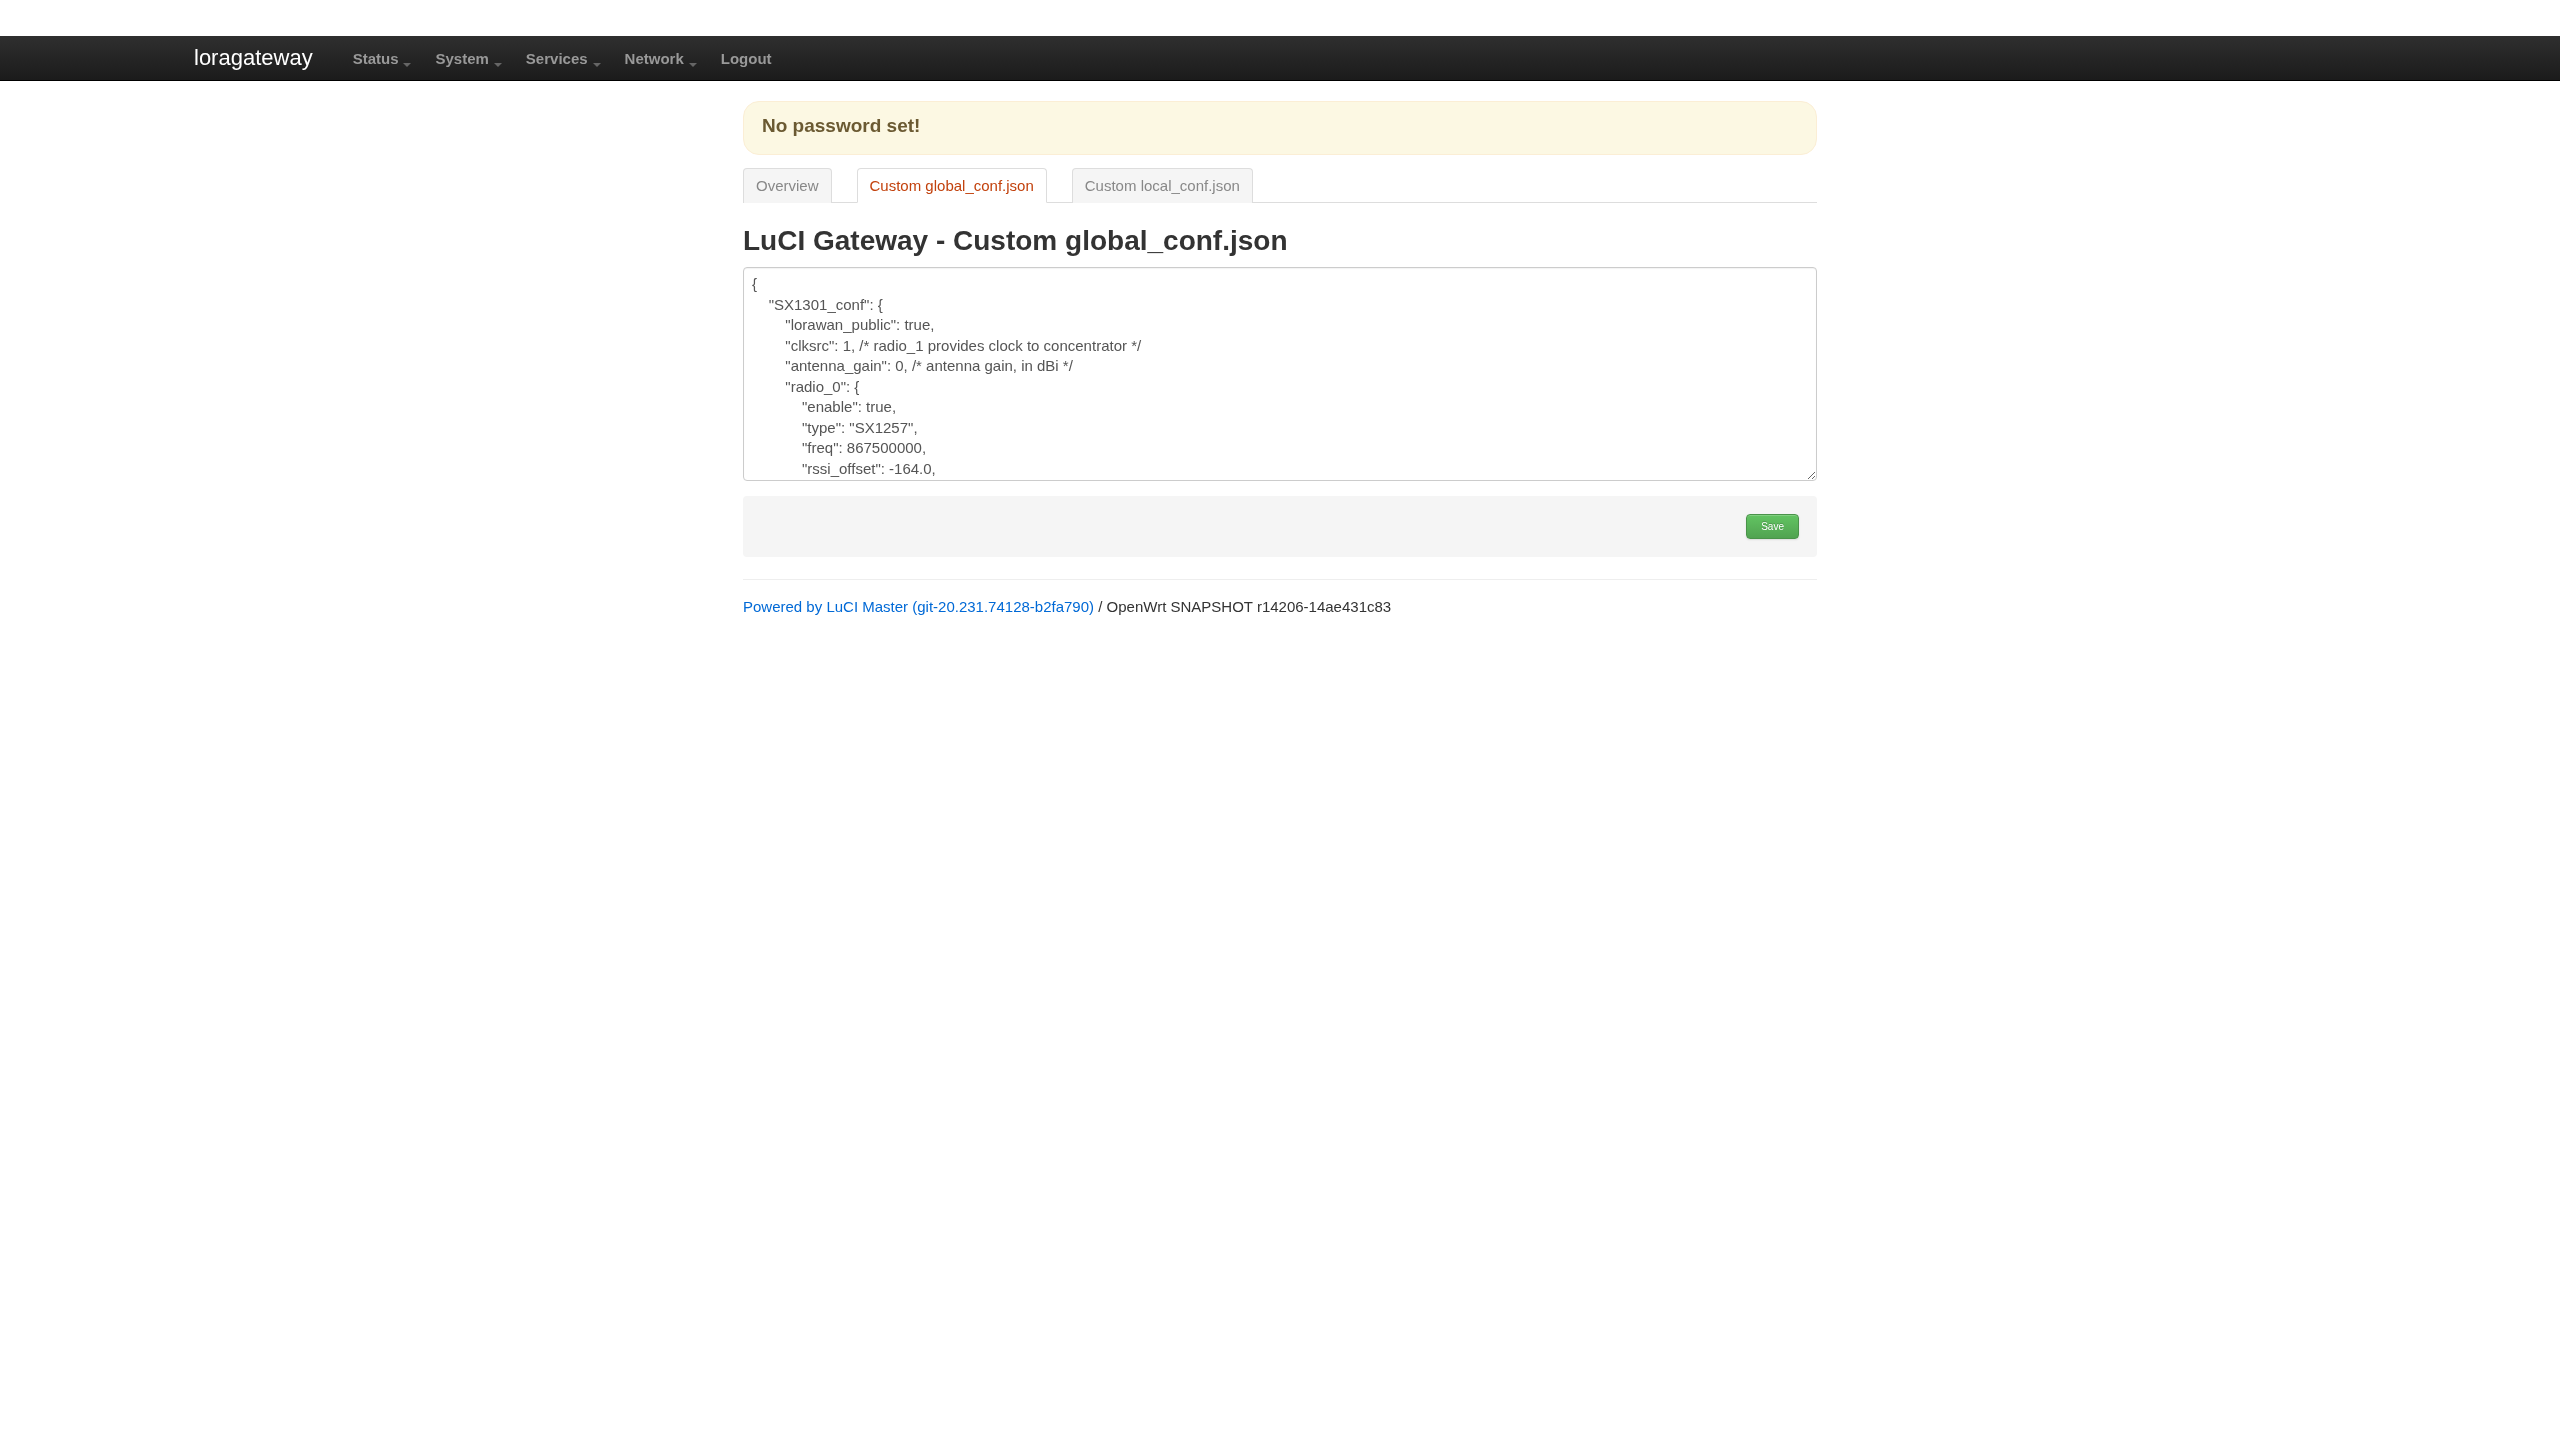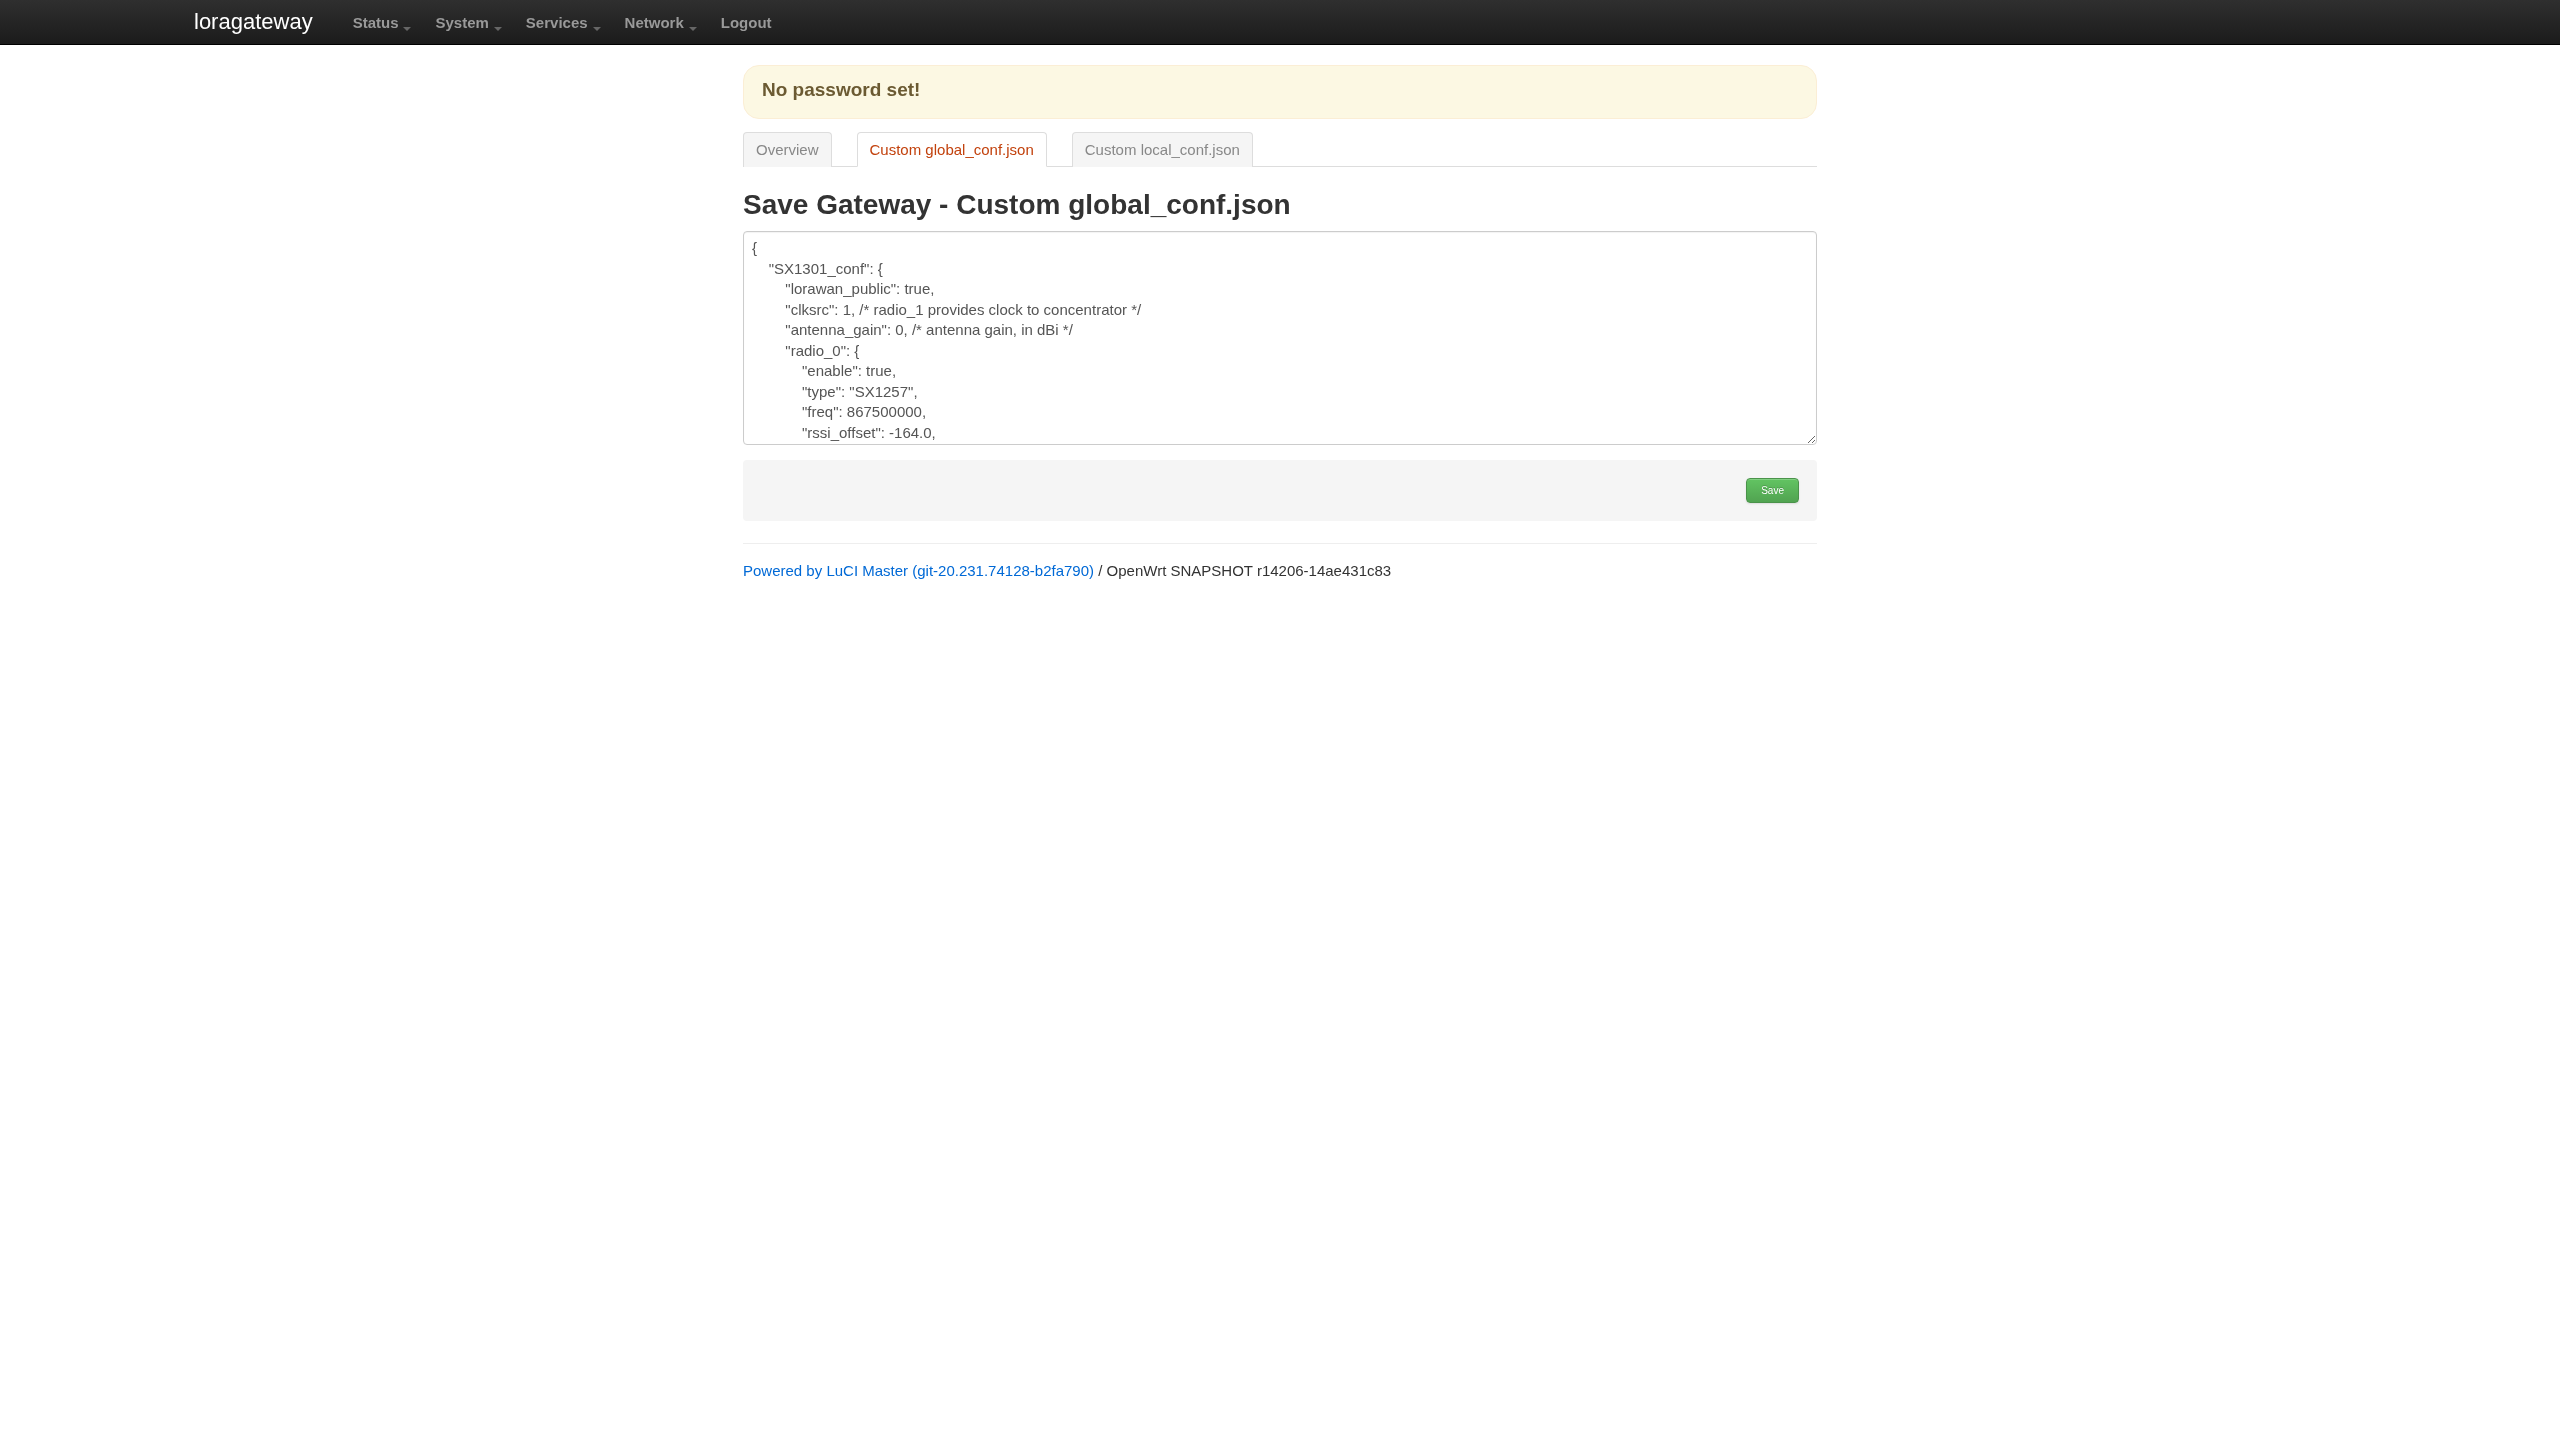--- a/index.html
+++ b/index.html
@@ -14,20 +14,21 @@
     background: #fff;
   }
   .navbar {
     background: #1b1b1b;
     background: linear-gradient(to bottom, #2f2f2f 0%, #1b1b1b 100%);
     border-bottom: 1px solid #000;
     height: 45px;
     display: flex;
     align-items: center;
     padding: 0 194px;
+    margin-top: 36px;
   }
   .navbar-brand {
     color: #fff;
     font-size: 22px;
     font-weight: 400;
     padding-right: 28px;
     text-decoration: none;
   }
   .nav-item {
     color: #999;
@@ -176,21 +177,21 @@
   <div class="alert">
     <h4>No password set!</h4>
   </div>
 
   <div class="tabs">
     <div class="tab">Overview</div>
     <div class="tab active">Custom global_conf.json</div>
     <div class="tab">Custom local_conf.json</div>
   </div>
 
-  <h2 class="page-title">Save Gateway - Custom global_conf.json</h2>
+  <h2 class="page-title">LuCI Gateway - Custom global_conf.json</h2>
 
   <textarea class="config-textarea" style="">{
     "SX1301_conf": {
         "lorawan_public": true,
         "clksrc": 1, /* radio_1 provides clock to concentrator */
         "antenna_gain": 0, /* antenna gain, in dBi */
         "radio_0": {
             "enable": true,
             "type": "SX1257",
             "freq": 867500000,

